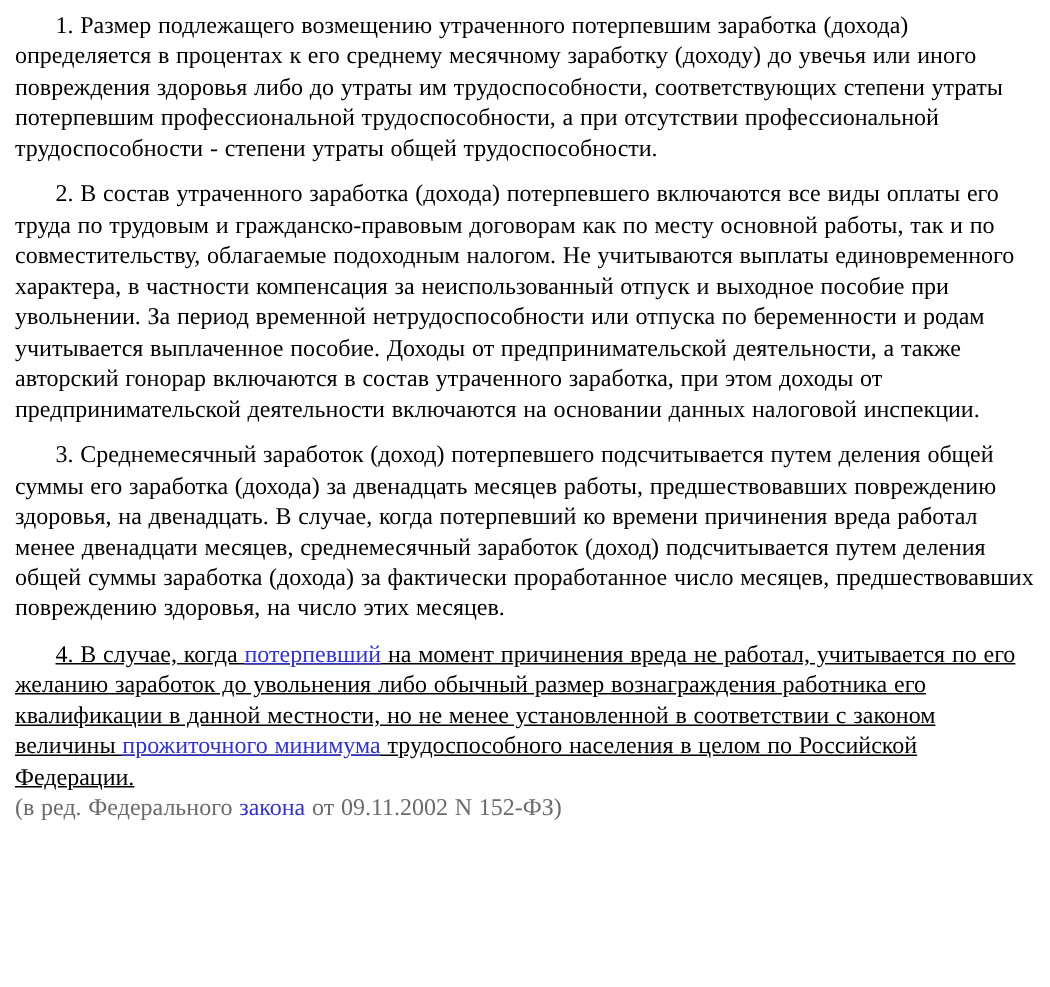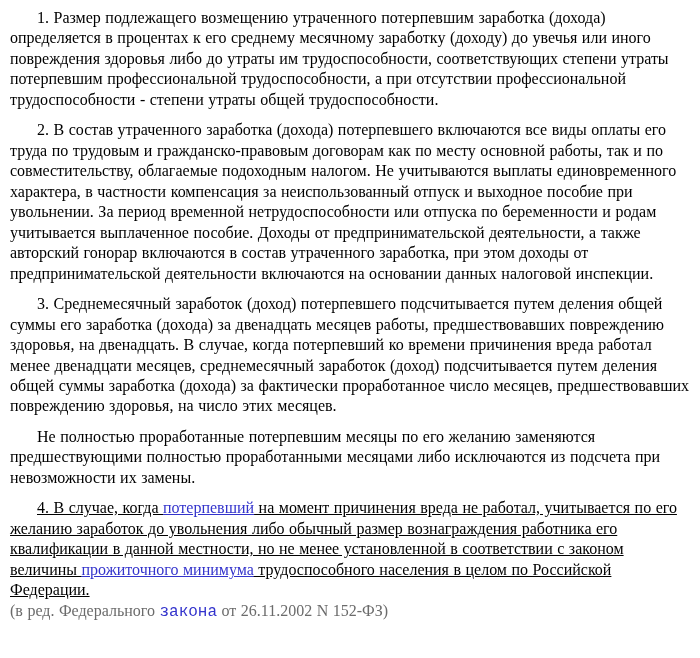--- a/index.html
+++ b/index.html
@@ -38,26 +38,24 @@
     margin: 0;
     color: var(--note-color, #6b6b6b);
   }
   a.doc-link {
     color: var(--link-color, #3333cc);
     text-decoration: underline;
     cursor: pointer;
   }
   a.doc-link.no-underline {
     text-decoration: none;
-    font-family: Liberation Mono, monospace;
   }
 </style>
 </head>
 <body>
 
 <div id="document">
     <p class="para"><span>1. Размер подлежащего возмещению утраченного потерпевшим заработка (дохода) определяется в процентах к его среднему месячному заработку (доходу) до увечья или иного повреждения здоровья либо до утраты им трудоспособности, соответствующих степени утраты потерпевшим профессиональной трудоспособности, а при отсутствии профессиональной трудоспособности - степени утраты общей трудоспособности.</span></p>
     <p class="para"><span>2. В состав утраченного заработка (дохода) потерпевшего включаются все виды оплаты его труда по трудовым и гражданско-правовым договорам как по месту основной работы, так и по совместительству, облагаемые подоходным налогом. Не учитываются выплаты единовременного характера, в частности компенсация за неиспользованный отпуск и выходное пособие при увольнении. За период временной нетрудоспособности или отпуска по беременности и родам учитывается выплаченное пособие. Доходы от предпринимательской деятельности, а также авторский гонорар включаются в состав утраченного заработка, при этом доходы от предпринимательской деятельности включаются на основании данных налоговой инспекции.</span></p>
     <p class="para"><span>3. Среднемесячный заработок (доход) потерпевшего подсчитывается путем деления общей суммы его заработка (дохода) за двенадцать месяцев работы, предшествовавших повреждению здоровья, на двенадцать. В случае, когда потерпевший ко времени причинения вреда работал менее двенадцати месяцев, среднемесячный заработок (доход) подсчитывается путем деления общей суммы заработка (дохода) за фактически проработанное число месяцев, предшествовавших повреждению здоровья, на число этих месяцев.</span></p>
-    <p class="para"><span>Не полностью проработанные потерпевшим месяцы по его желанию заменяются предшествующими полностью проработанными месяцами либо исключаются из подсчета при невозможности их замены.</span></p>
     <p class="para tight-bottom"><span>4. В случае, когда </span><a href="#" class="doc-link">потерпевший</a><span> на момент причинения вреда не работал, учитывается по его желанию заработок до увольнения либо обычный размер вознаграждения работника его квалификации в данной местности, но не менее установленной в соответствии с законом величины </span><a href="#" class="doc-link">прожиточного минимума</a><span> трудоспособного населения в целом по Российской Федерации.</span></p>
-    <p class="para no-indent note"><span>(в ред. Федерального </span><a href="#" class="doc-link no-underline">закона</a><span> от 26.11.2002 N 152-ФЗ)</span></p>
+    <p class="para no-indent note"><span>(в ред. Федерального </span><a href="#" class="doc-link no-underline">закона</a><span> от 09.11.2002 N 152-ФЗ)</span></p>
   </div>
 
 </body></html>

